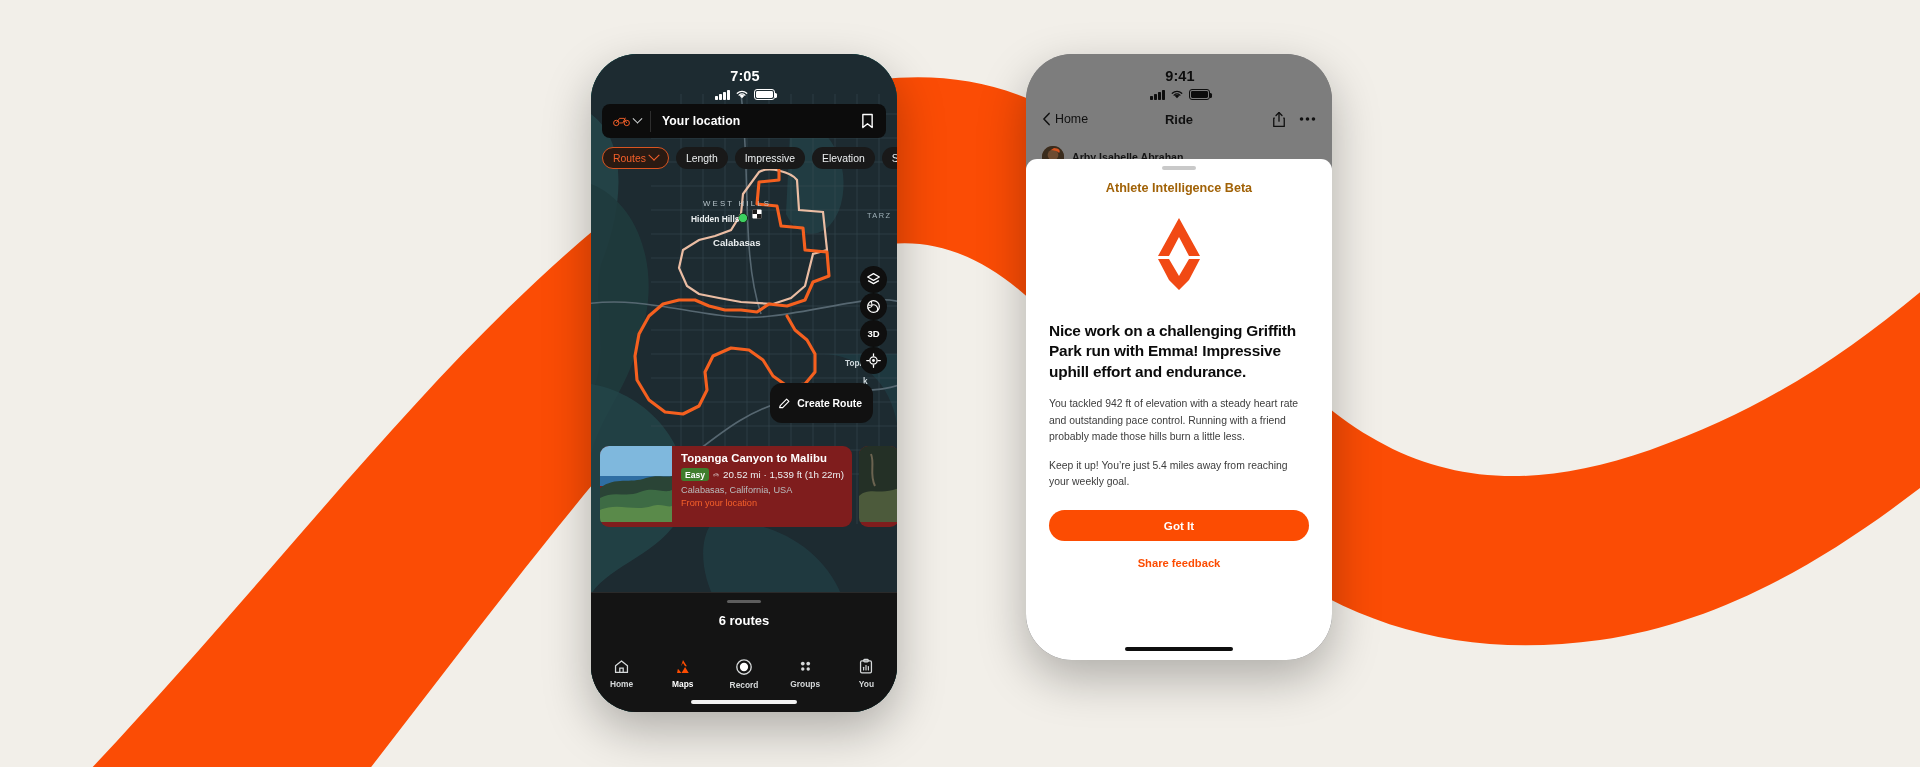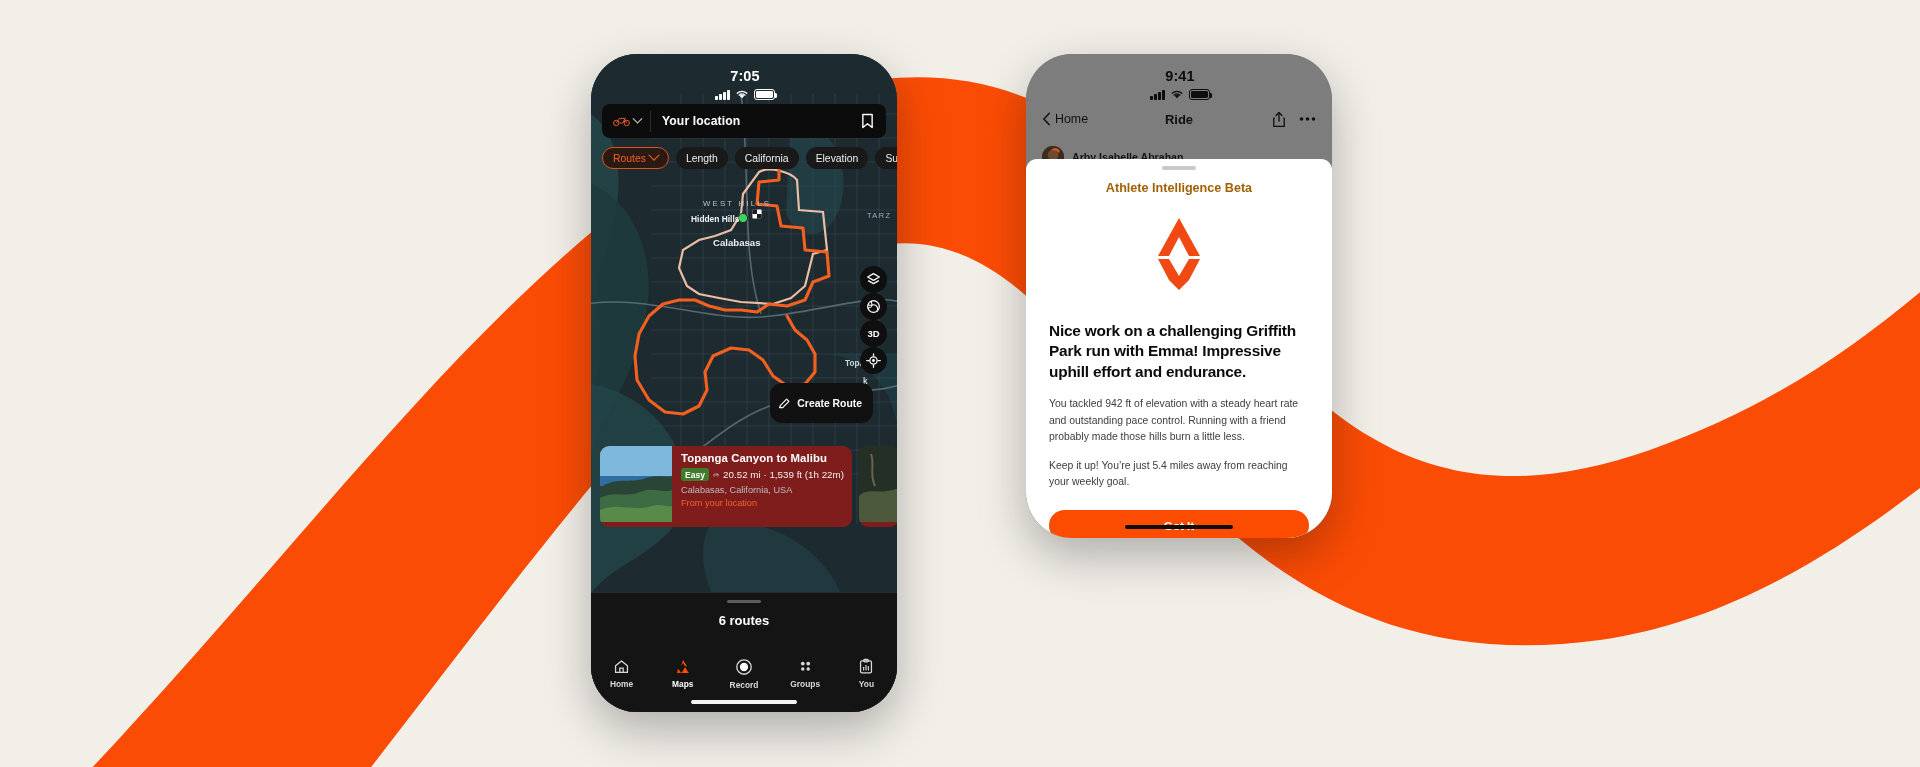--- a/index.html
+++ b/index.html
@@ -15,21 +15,21 @@
   .ribbon-svg { position: absolute; inset: 0; width: 1920px; height: 767px; }
 
   
   .phone {
     position: absolute;
     border-radius: 46px;
     overflow: hidden;
     box-shadow: 0 18px 48px rgba(0,0,0,0.28);
   }
   #phone-left  { left: 591px; top: 54px;  width: 306px; height: 658px; background: #101418; }
-  #phone-right { left: 1026px; top: 54px; width: 306px; height: 484px; background: #7d7d7d; }
+  #phone-right { left: 1026px; top: 54px; width: 306px; height: 606px; background: #7d7d7d; }
 
   
   .map-canvas { position: absolute; inset: 0; background: #0f766e; }
   .map-svg { position: absolute; inset: 0; width: 306px; height: 658px; }
 
   .status-bar {
     position: absolute; top: 0; left: 0; right: 0; height: 46px;
     display: flex; align-items: center; justify-content: space-between;
     padding: 14px 26px 0 28px;
     z-index: 6;
@@ -279,21 +279,21 @@
 
     <div class="chips">
       <div class="chip active">
         <span>Routes</span>
         <span class="chev"></span>
       </div>
       <div class="chip">
         <span>Length</span>
       </div>
       <div class="chip">
-        <span>California</span>
+        <span>Impressive</span>
       </div>
       <div class="chip">
         <span>Elevation</span>
       </div>
       <div class="chip">
         <span>Surface</span>
       </div>
     </div>
 
     <div class="map-ctrls">

